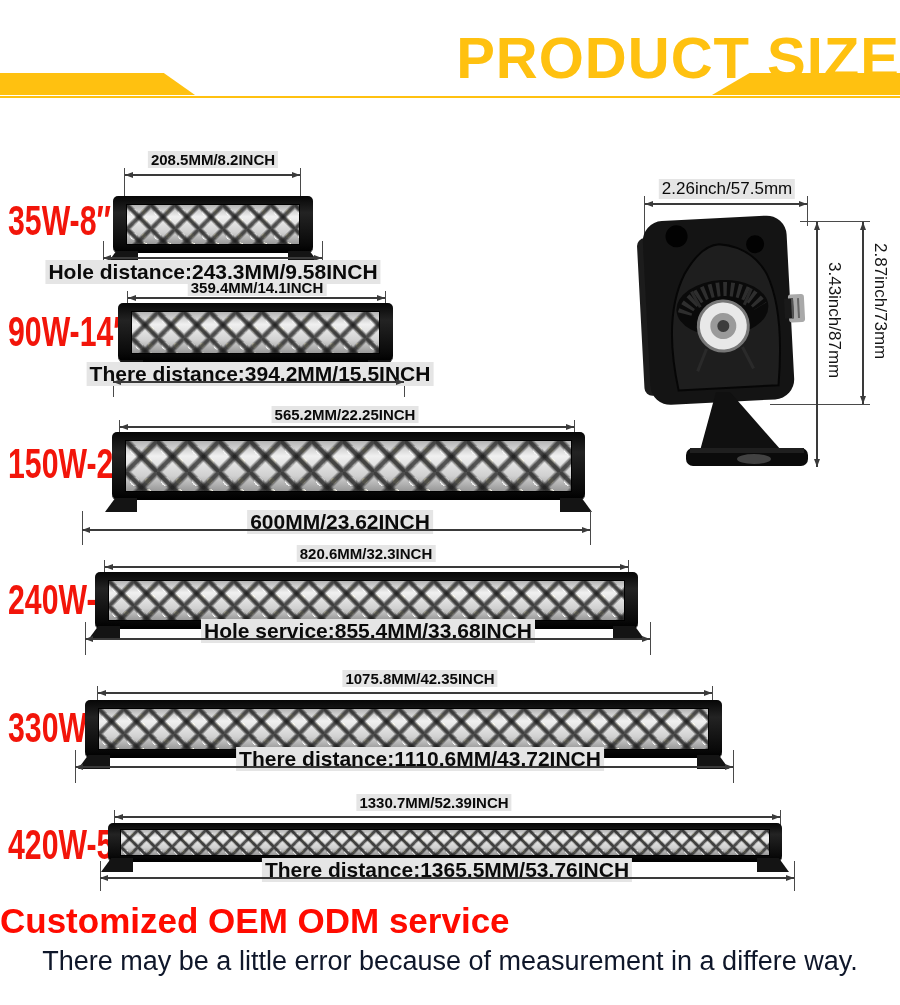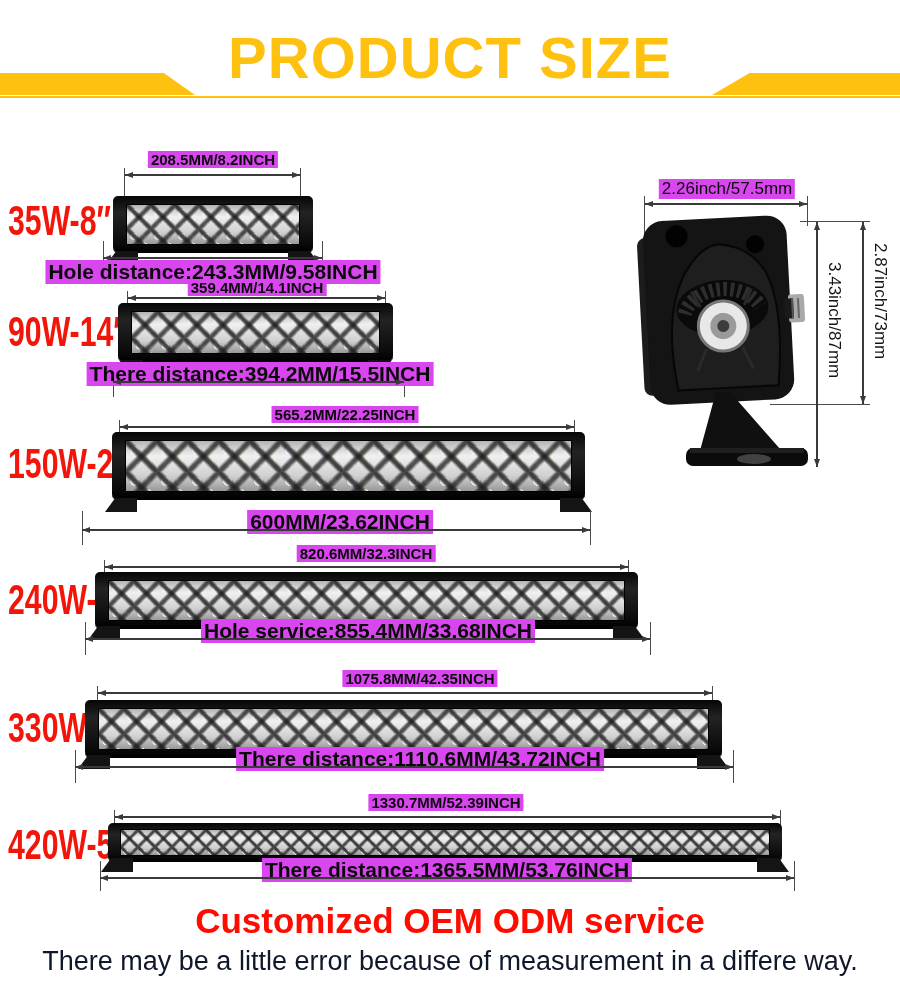--- a/index.html
+++ b/index.html
@@ -4,42 +4,42 @@
 <style>
   html,body{margin:0;padding:0;background:#fff;}
   #page{position:relative;width:900px;height:1005px;background:#fff;overflow:hidden;
         font-family:"Liberation Sans",sans-serif;}
 
   
   .hdr-trap{position:absolute;top:73px;height:22px;background:#FFC110;}
   .hdr-trap.left{left:0;width:195px;clip-path:polygon(0 0,84% 0,100% 100%,0 100%);}
   .hdr-trap.right{right:0;width:188px;clip-path:polygon(20% 0,100% 0,100% 100%,0 100%);}
   .hdr-line{position:absolute;top:96px;left:0;width:900px;height:2px;background:#FFC110;}
-  .title{position:absolute;top:24px;left:0;width:900px;text-align:center;
+  .title{position:absolute;top:24px;left:0;width:900px;text-align:right;
          font-size:58px;font-weight:700;letter-spacing:1px;color:#FFC110;}
 
   
   .dline{position:absolute;height:0;border-top:2px solid #3a3a3a;}
   .dline::before{content:"";position:absolute;left:0;top:-4.5px;
      border-style:solid;border-width:3.5px 8px 3.5px 0;
      border-color:transparent #3a3a3a transparent transparent;}
   .dline::after{content:"";position:absolute;right:0;top:-4.5px;
      border-style:solid;border-width:3.5px 0 3.5px 8px;
      border-color:transparent transparent transparent #3a3a3a;}
   .vline{position:absolute;width:0;border-left:2px solid #3a3a3a;}
   .vline::before{content:"";position:absolute;top:0;left:-4.5px;
      border-style:solid;border-width:0 3.5px 8px 3.5px;
      border-color:transparent transparent #3a3a3a transparent;}
   .vline::after{content:"";position:absolute;bottom:0;left:-4.5px;
      border-style:solid;border-width:8px 3.5px 0 3.5px;
      border-color:#3a3a3a transparent transparent transparent;}
   .tick{position:absolute;width:0;border-left:1.5px solid #4a4a4a;}
   .hext{position:absolute;height:0;border-top:1.5px solid #4a4a4a;}
   .dtext{position:absolute;transform:translateX(-50%);white-space:nowrap;
-     font-size:15px;font-weight:600;color:#0a0a0a;background:#d946ef;padding:0 3px;}
+     font-size:15px;font-weight:600;color:#0a0a0a;background:#e5e5e5;padding:0 3px;}
   .dtext.big{font-size:21px;}
   .vtext{position:absolute;writing-mode:vertical-rl;white-space:nowrap;
      font-size:17px;font-weight:400;color:#141414;}
 
   
   .bar-label{position:absolute;white-space:nowrap;font-size:42px;font-weight:700;
      color:#F2150A;transform:scaleX(.72);transform-origin:left center;line-height:1;}
   .bbody{position:absolute;background:linear-gradient(180deg,#060606,#232323 30%,#0a0a0a 85%,#000);
      border-radius:5px;box-shadow:0 1px 0 #000;}
   .lens{position:absolute;inset:8px 13px 7px 13px;border:1px solid #000;
@@ -55,21 +55,21 @@
        linear-gradient(180deg,#b4b4b4,#f0f0f0 30%,#d0d0d0 70%,#989898);
      background-size:var(--cell) var(--cell),var(--cell) var(--cell),var(--cell) var(--cell),
        var(--cell) var(--cell),var(--cell) var(--cell),var(--cell) var(--cell),
        var(--cell) var(--cell),100% 100%;}
   .lens.thin{inset:6px 12px 5px 12px;}
   .foot{position:absolute;height:14px;width:32px;background:#141414;}
   .foot.l{clip-path:polygon(0 100%,32% 0,100% 0,100% 100%);}
   .foot.r{clip-path:polygon(0 0,68% 0,100% 100%,0 100%);}
 
   
-  .foot-head{position:absolute;top:901px;left:0;width:900px;text-align:center;
+  .foot-head{position:absolute;top:901px;left:0;width:900px;text-align:left;
      font-size:35px;font-weight:700;color:#FF0B00;}
   .foot-note{position:absolute;top:946px;left:0;width:900px;text-align:center;
      font-size:27px;font-weight:400;color:#0f172a;}
 </style>
 </head>
 <body>
 
 <div id="page">
 
   <div class="hdr-trap left"></div>
@@ -157,21 +157,21 @@
     <div class="foot l" style="left:78px;top:755px;"></div>
     <div class="foot r" style="left:697px;top:755px;"></div>
     <div class="tick" style="left:75px;top:750px;height:33px;"></div>
     <div class="tick" style="left:733px;top:750px;height:33px;"></div>
     <div class="dtext big" style="left:420px;top:747px;">There distance:1110.6MM/43.72INCH</div>
     <div class="dline" style="left:75px;top:766px;width:658px;"></div>
   </div>
 
   <div>
     <div class="bar-label" style="left:8px;top:824px;">420W-52″</div>
-    <div class="dtext" style="left:446px;top:794px;">1330.7MM/52.39INCH</div>
+    <div class="dtext" style="left:434px;top:794px;">1330.7MM/52.39INCH</div>
     <div class="tick" style="left:114px;top:810px;height:30px;"></div>
     <div class="tick" style="left:780px;top:810px;height:30px;"></div>
     <div class="dline" style="left:115px;top:816px;width:665px;"></div>
     <div class="bbody" style="left:108px;top:823px;width:674px;height:38px;">
       <div class="lens thin" style="--cell:17px;"></div>
     </div>
     <div class="foot l" style="left:101px;top:858px;"></div>
     <div class="foot r" style="left:757px;top:858px;"></div>
     <div class="tick" style="left:100px;top:861px;height:30px;"></div>
     <div class="tick" style="left:794px;top:861px;height:30px;"></div>

